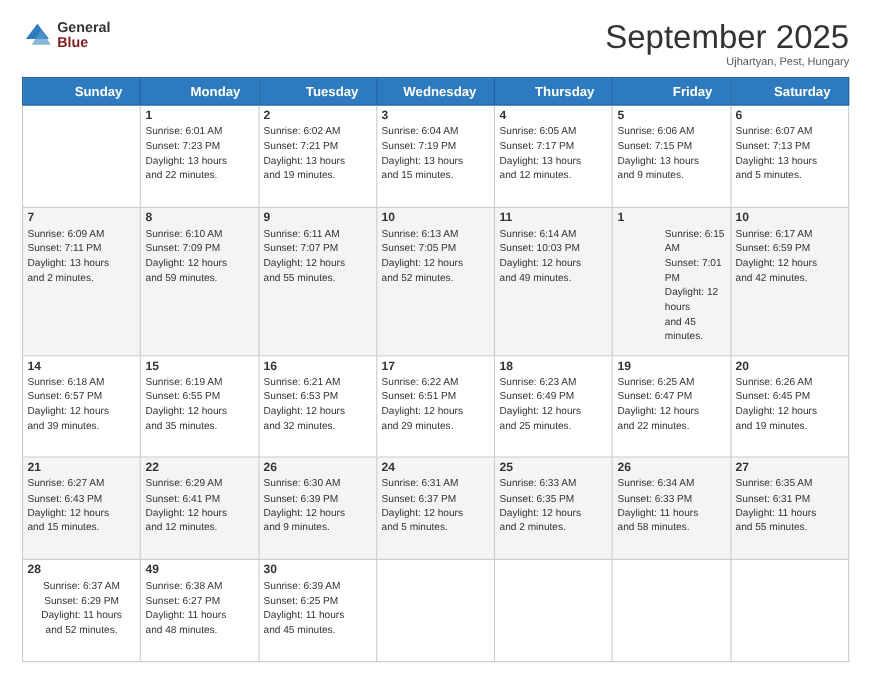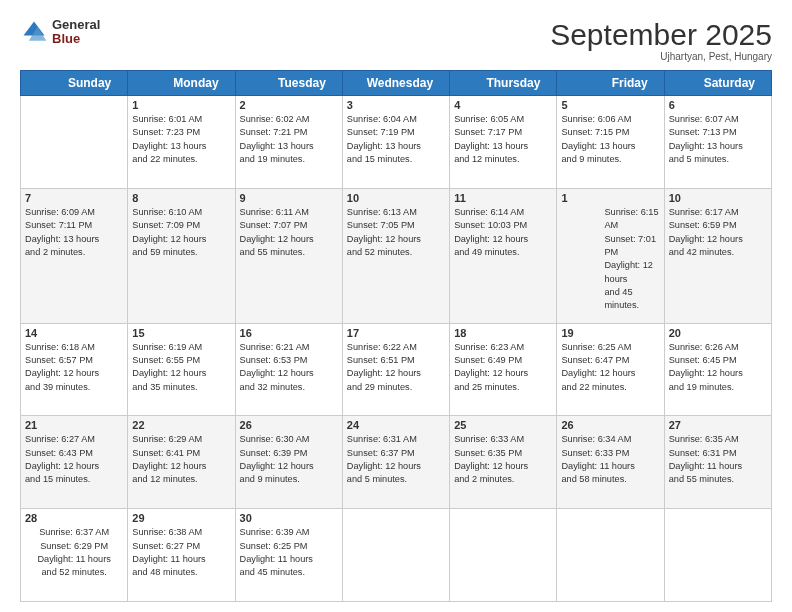--- a/index.html
+++ b/index.html
@@ -331,21 +331,21 @@
         </tr>
         <tr>
           <td>
             <span class="day-number">28</span>
             <div class="day-info" style="white-space: pre-line; text-align: center;">Sunrise: 6:37 AM
 Sunset: 6:29 PM
 Daylight: 11 hours
 and 52 minutes.</div>
           </td>
           <td>
-            <span class="day-number">29</span>
+            <span class="day-number">49</span>
             <div class="day-info" style="white-space: pre-line;">Sunrise: 6:38 AM
 Sunset: 6:27 PM
 Daylight: 11 hours
 and 48 minutes.</div>
           </td>
           <td>
             <span class="day-number">30</span>
             <div class="day-info" style="white-space: pre-line;">Sunrise: 6:39 AM
 Sunset: 6:25 PM
 Daylight: 11 hours

